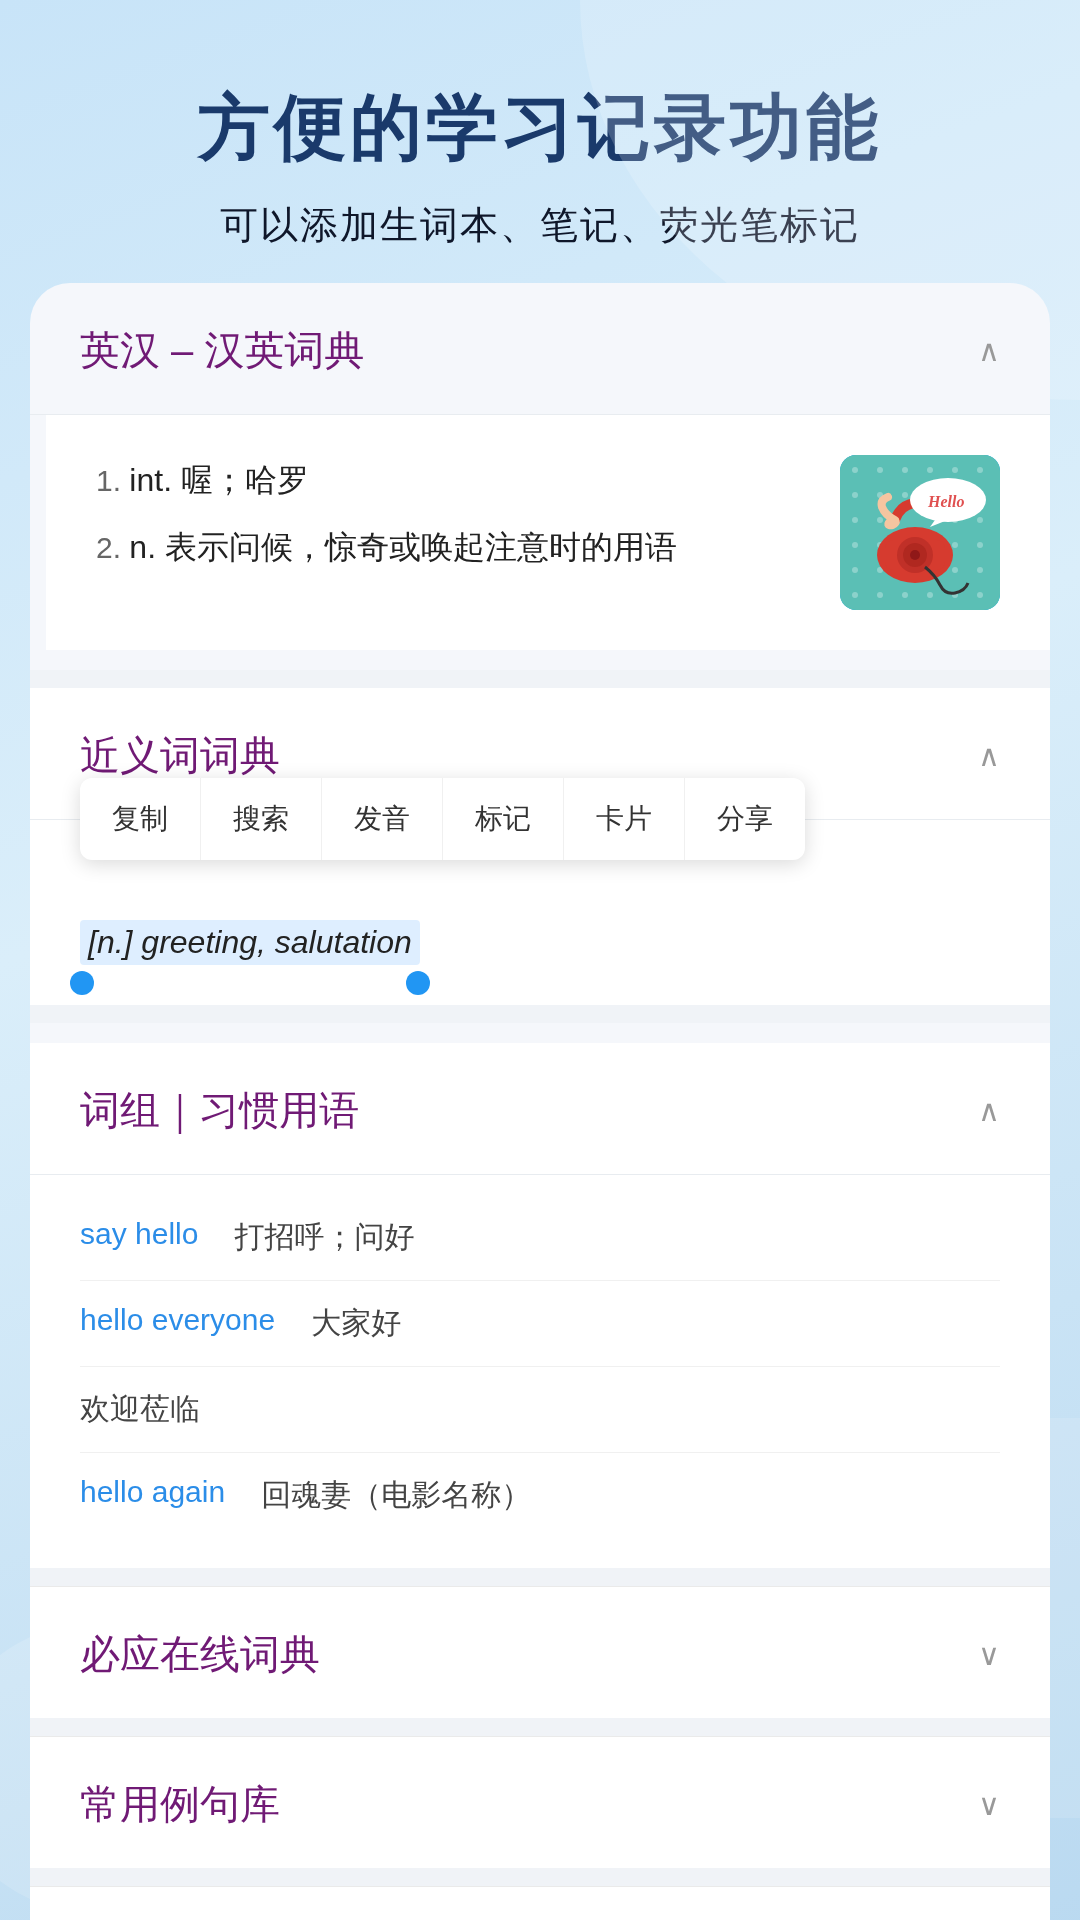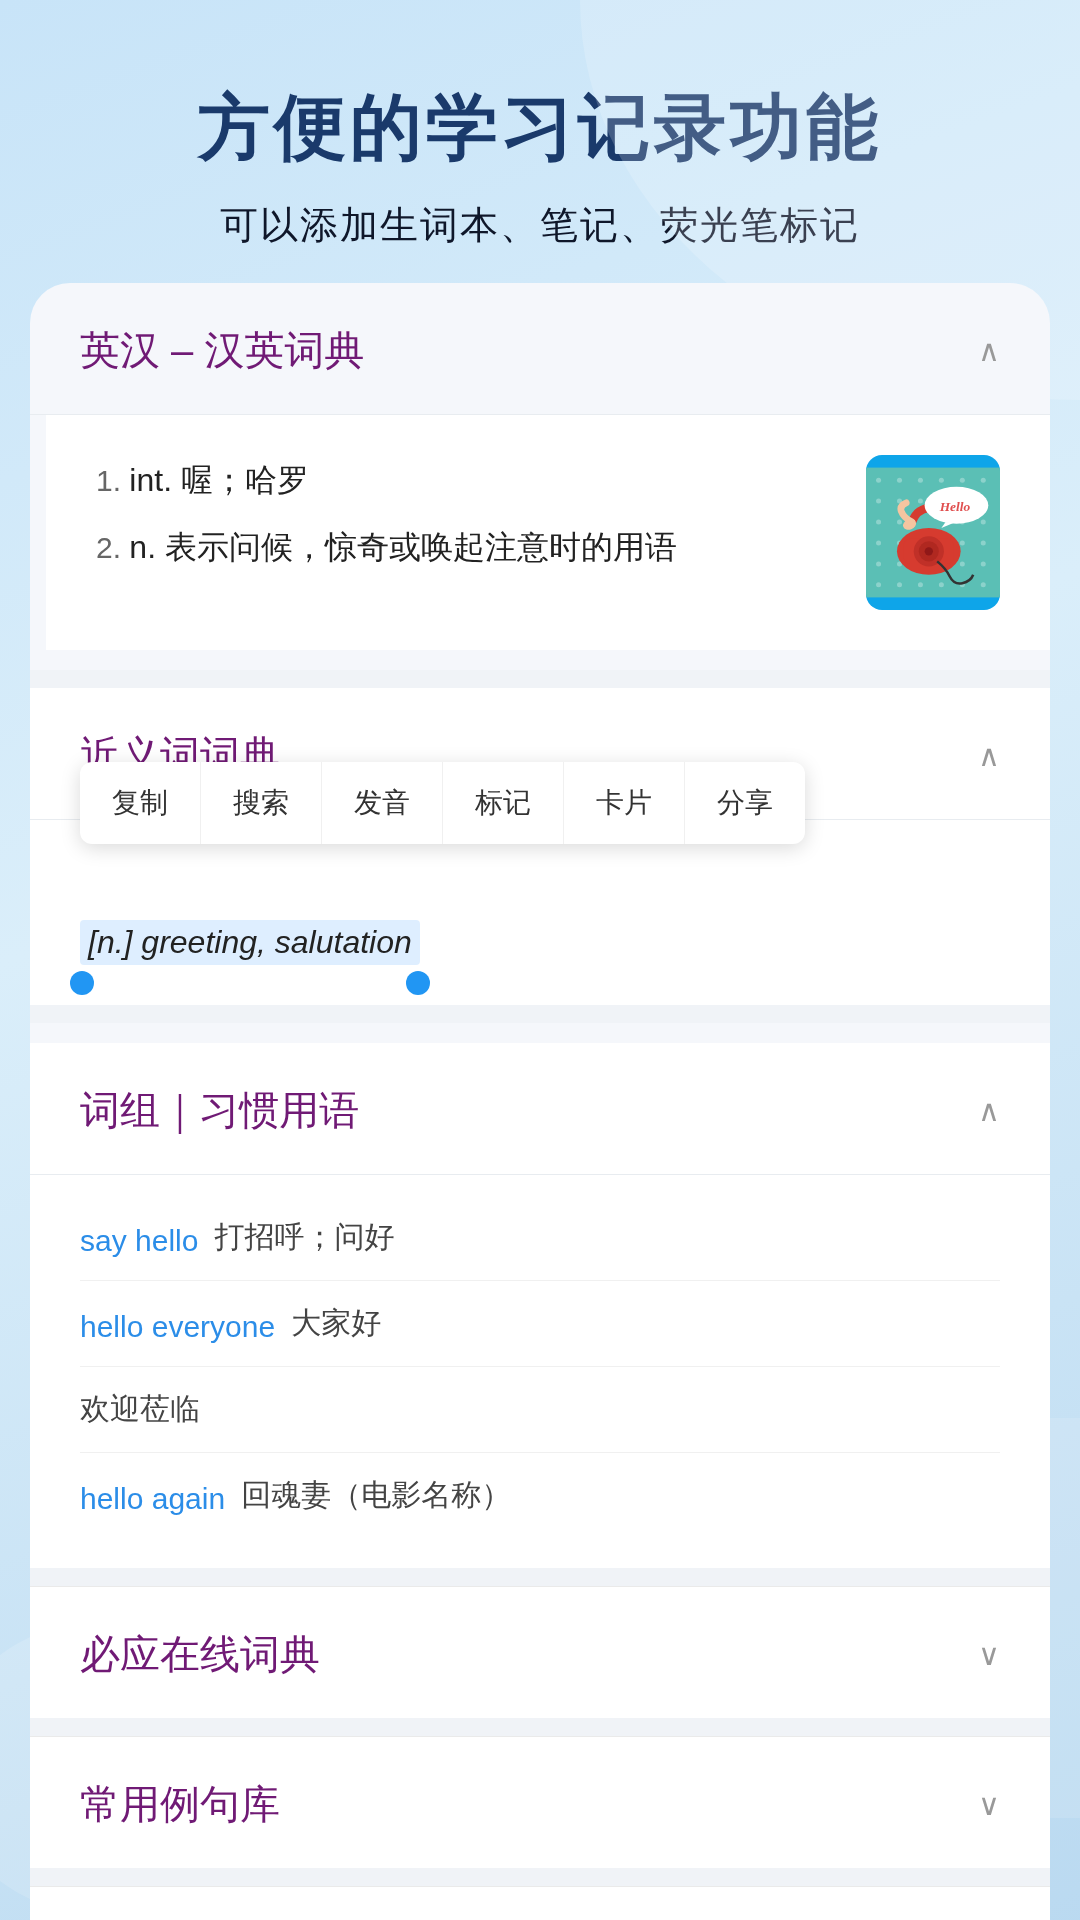--- a/index.html
+++ b/index.html
@@ -112,21 +112,21 @@
       margin-bottom: 16px;
     }
 
     .def-number {
       color: #666;
       font-size: 30px;
     }
 
     
     .hello-image {
-      width: 134px;
+      width: 160px;
       height: 155px;
       border-radius: 16px;
       flex-shrink: 0;
       background: #0ea5e9;
       display: flex;
       align-items: flex-end;
       justify-content: center;
       position: relative;
       overflow: hidden;
     }
@@ -139,21 +139,21 @@
 
     
     .synonyms-section {
       background: #fff;
       margin-bottom: 0;
       position: relative;
     }
 
     .context-menu {
       position: absolute;
-      top: 74px;
+      top: 90px;
       left: 50px;
       background: #fff;
       border-radius: 12px;
       box-shadow: 0 4px 20px rgba(0,0,0,0.15);
       display: flex;
       gap: 0;
       z-index: 10;
       overflow: hidden;
     }
 
@@ -211,23 +211,23 @@
       background: #fff;
       margin-top: 20px;
     }
 
     .phrase-list {
       padding: 20px 50px 30px 50px;
     }
 
     .phrase-item {
       display: flex;
-      align-items: flex-end;
+      align-items: flex-start;
       padding: 22px 0;
-      gap: 16px;
+      gap: 36px;
       border-bottom: 1px solid #f0f0f0;
     }
 
     .phrase-item:last-child {
       border-bottom: none;
     }
 
     .phrase-english {
       font-size: 30px;
       color: #2b8de8;

